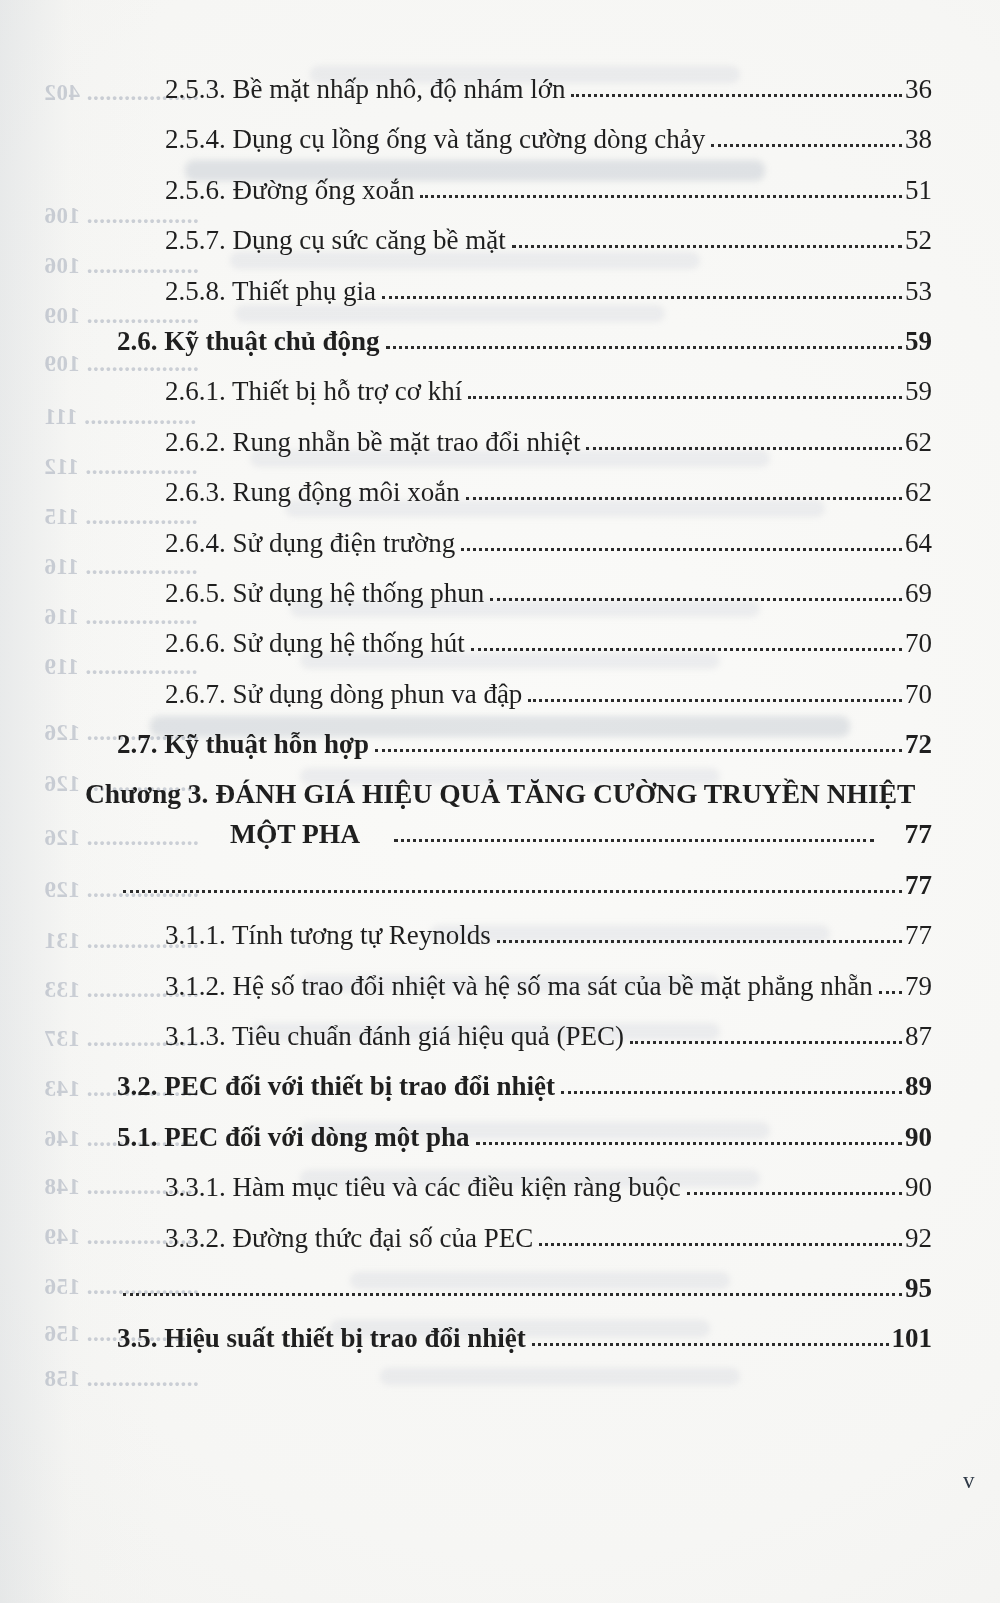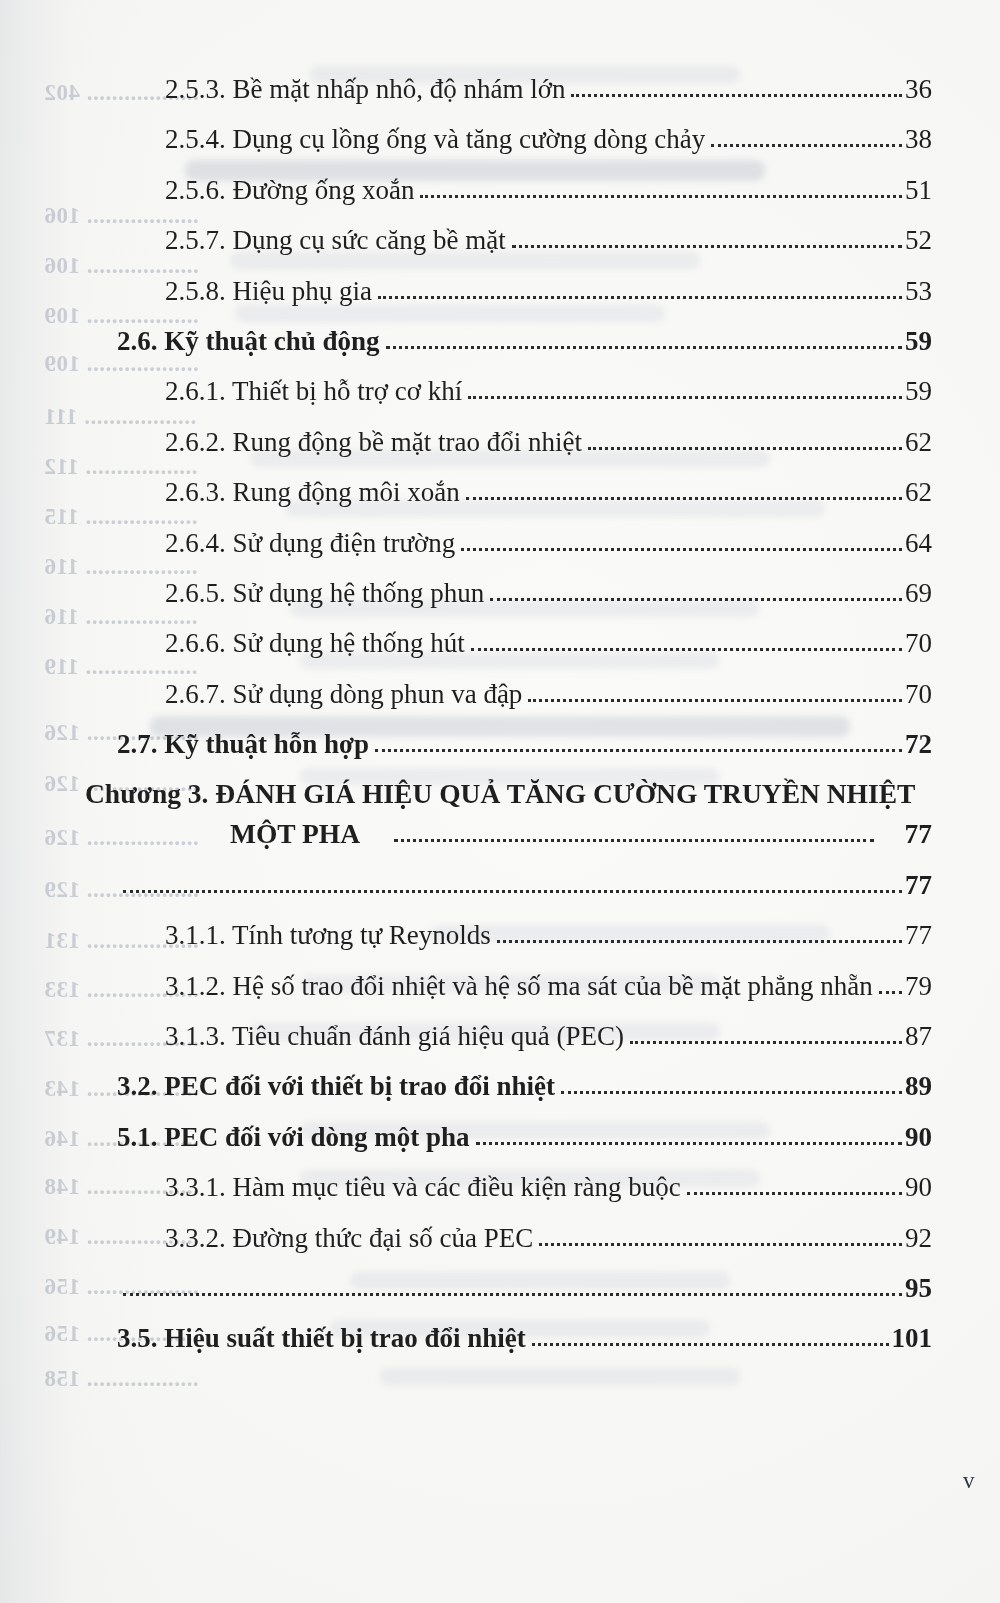--- a/index.html
+++ b/index.html
@@ -99,36 +99,36 @@
         <span class="lbl">2.5.6. Đường ống xoắn</span>
         <span class="dots"></span>
         <span class="pg">51</span>
       </div>
       <div class="toc-row lvl-sub">
         <span class="lbl">2.5.7. Dụng cụ sức căng bề mặt</span>
         <span class="dots"></span>
         <span class="pg">52</span>
       </div>
       <div class="toc-row lvl-sub">
-        <span class="lbl">2.5.8. Hiệu phụ gia</span>
+        <span class="lbl">2.5.8. Thiết phụ gia</span>
         <span class="dots"></span>
         <span class="pg">53</span>
       </div>
       <div class="toc-row lvl-section">
         <span class="lbl">2.6. Kỹ thuật chủ động</span>
         <span class="dots"></span>
         <span class="pg">59</span>
       </div>
       <div class="toc-row lvl-sub">
         <span class="lbl">2.6.1. Thiết bị hỗ trợ cơ khí</span>
         <span class="dots"></span>
         <span class="pg">59</span>
       </div>
       <div class="toc-row lvl-sub">
-        <span class="lbl">2.6.2. Rung động bề mặt trao đổi nhiệt</span>
+        <span class="lbl">2.6.2. Rung nhẵn bề mặt trao đổi nhiệt</span>
         <span class="dots"></span>
         <span class="pg">62</span>
       </div>
       <div class="toc-row lvl-sub">
         <span class="lbl">2.6.3. Rung động môi xoắn</span>
         <span class="dots"></span>
         <span class="pg">62</span>
       </div>
       <div class="toc-row lvl-sub">
         <span class="lbl">2.6.4. Sử dụng điện trường</span>

